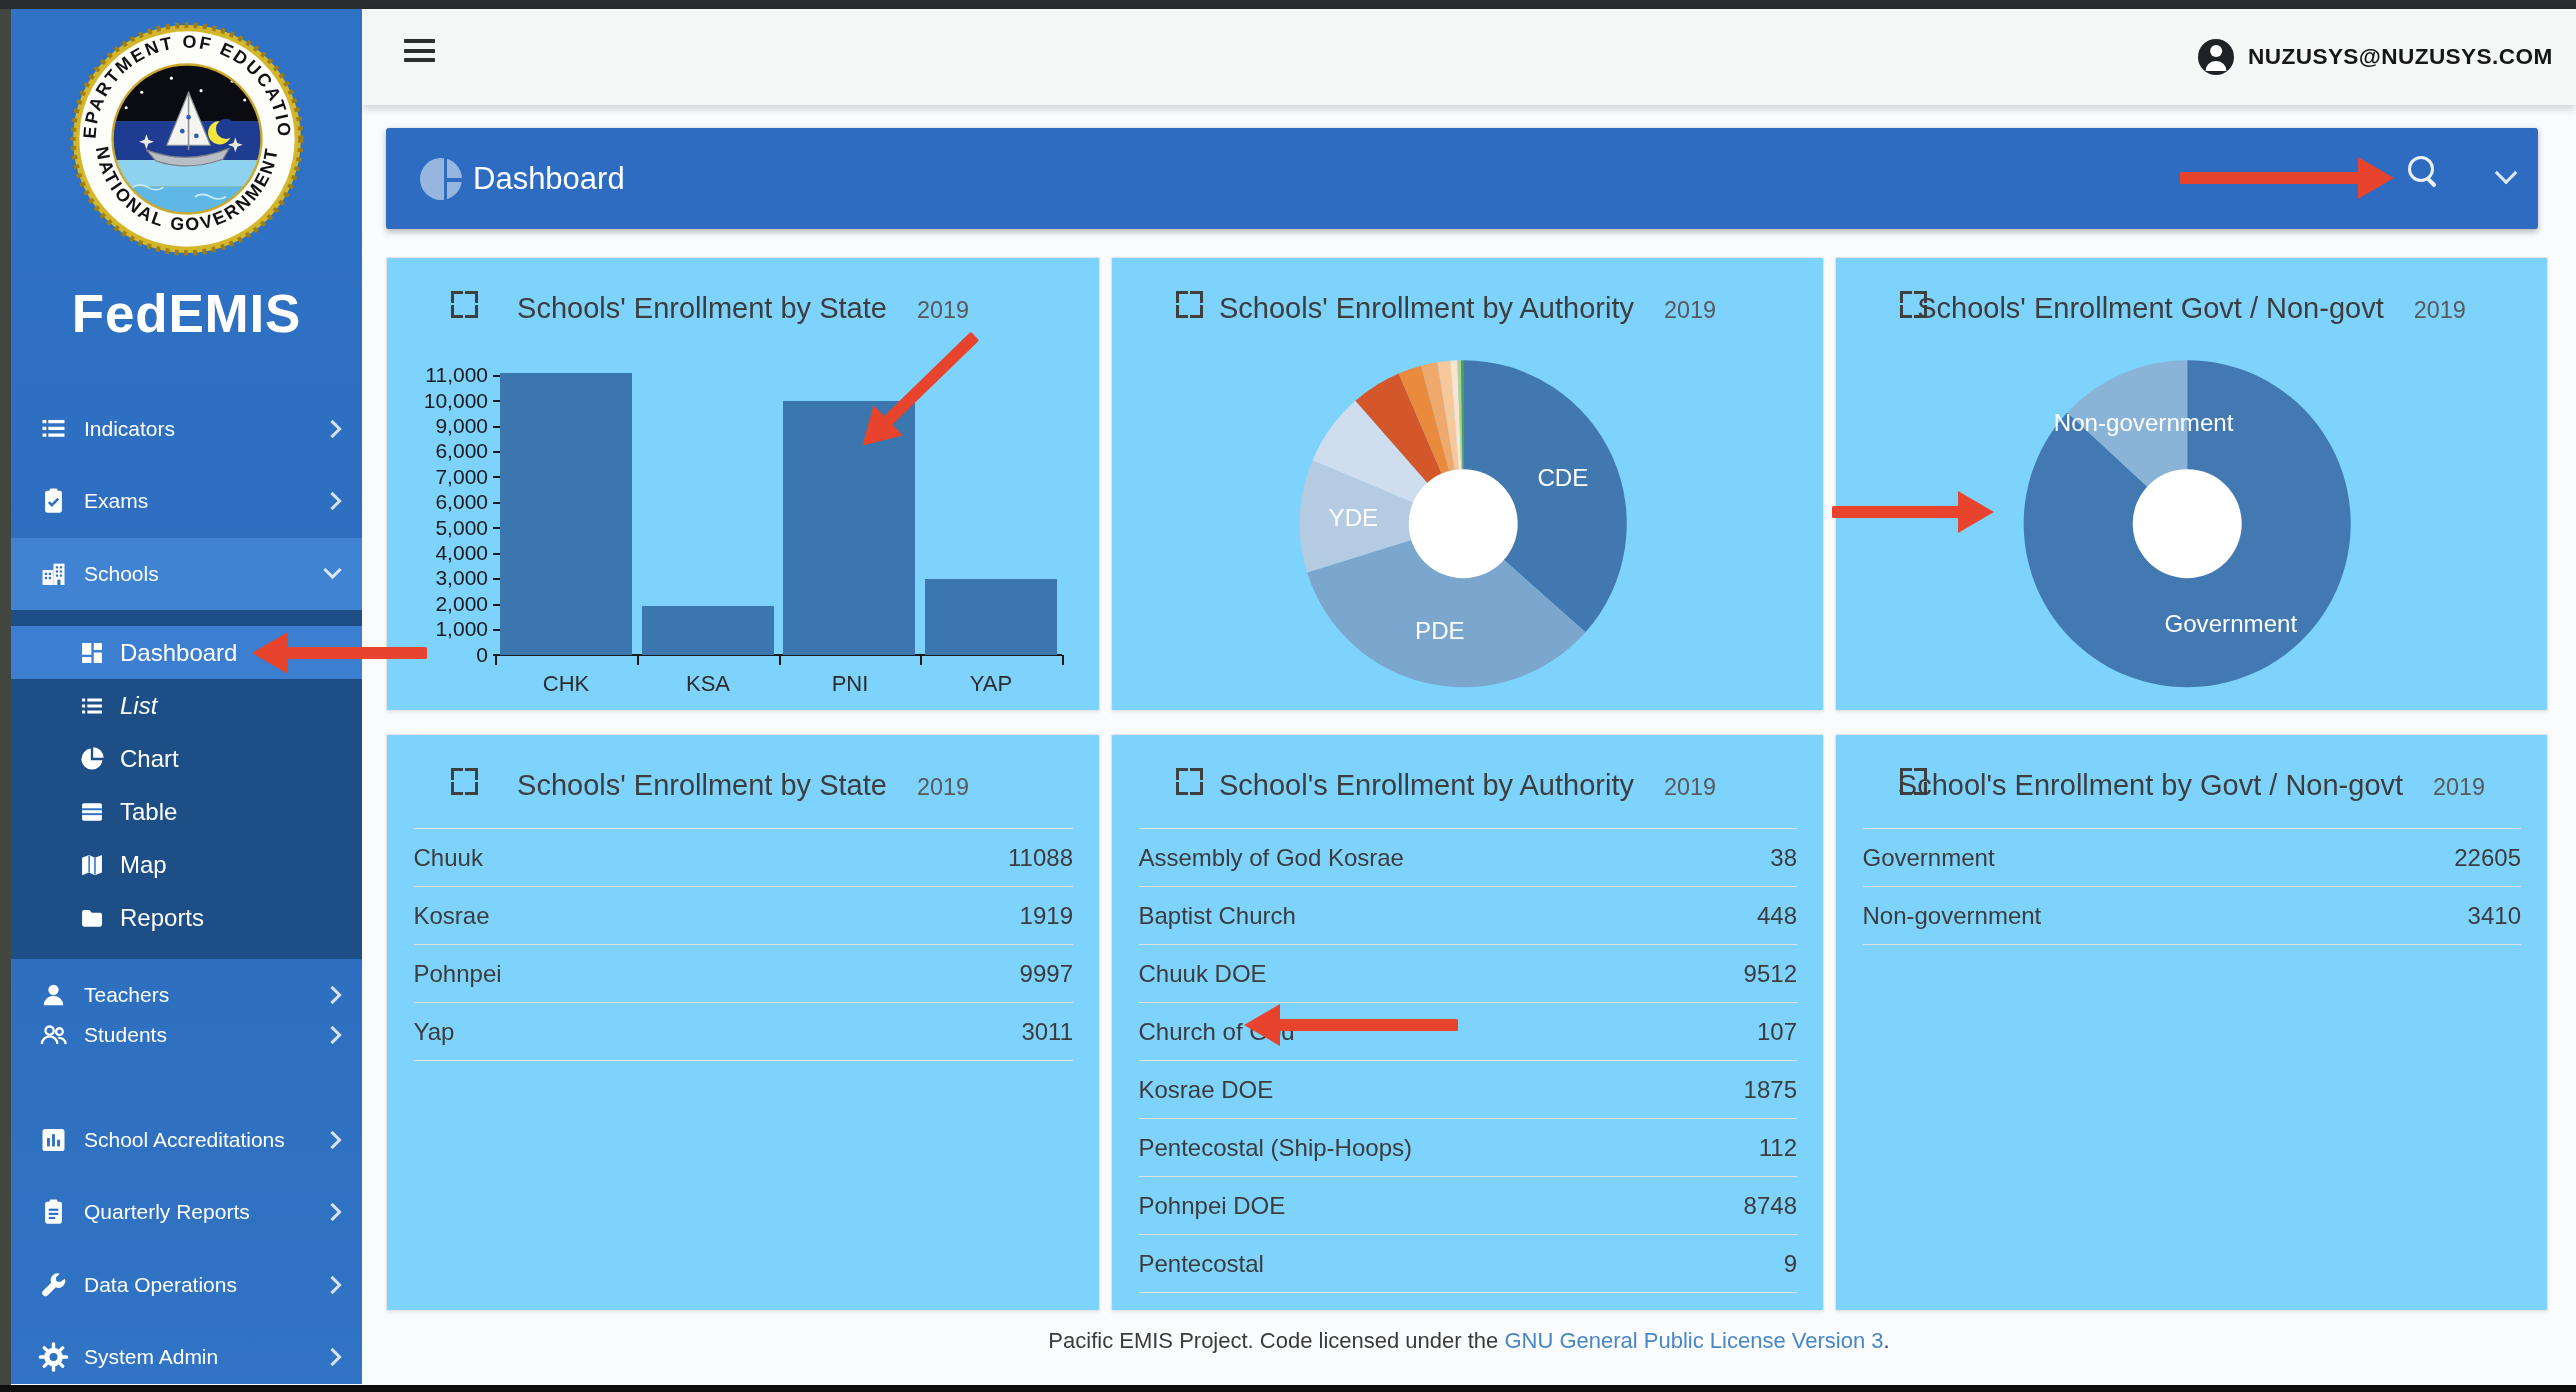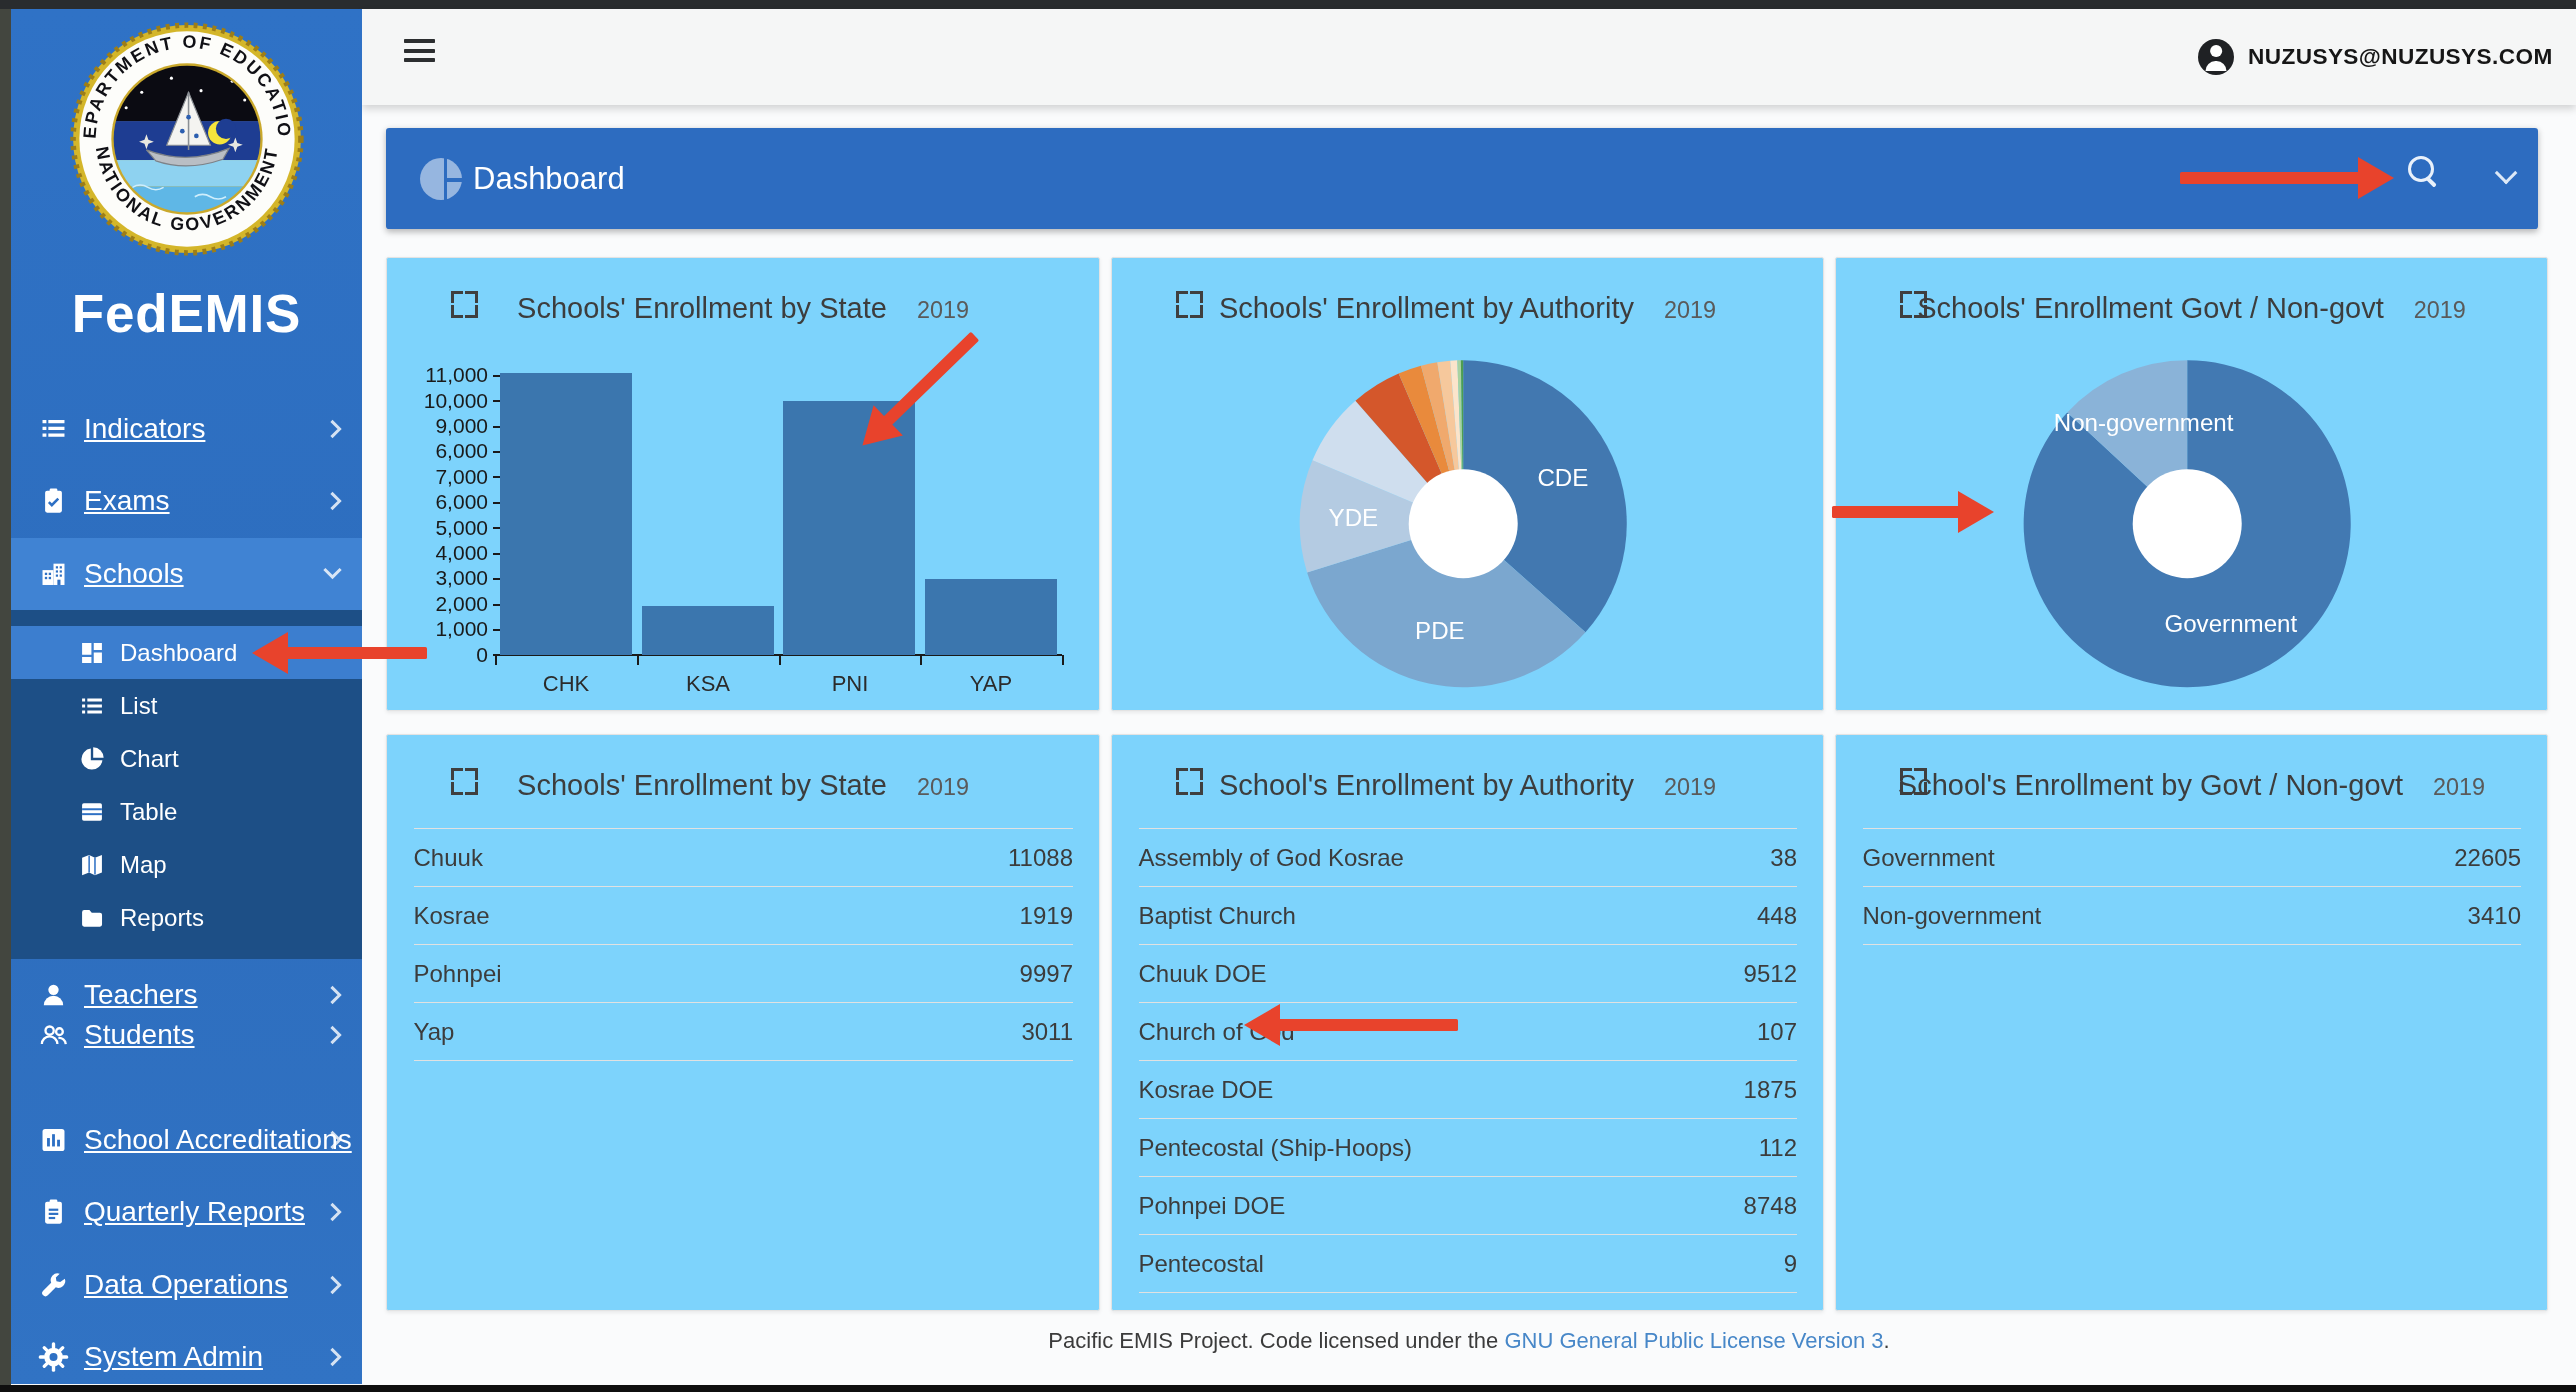--- a/index.html
+++ b/index.html
@@ -17,21 +17,21 @@
   .sidebar{position:absolute;left:11px;top:9.3px;width:351px;height:1375px;
     background:linear-gradient(180deg,#2f72c6 0%,#2d6dbd 55%,#3173c4 100%);z-index:5;}
   .seal{position:absolute;top:12.5px;left:50%;transform:translateX(-50%);}
   .brand{position:absolute;top:274px;left:0;width:100%;text-align:center;
     font-size:53px;font-weight:bold;color:#ffffff;letter-spacing:0.8px;}
   .side-item{position:absolute;left:0;right:0;height:72px;cursor:pointer;}
   .side-item.active{background:#4083d3;}
   .side-item .icon{position:absolute;left:26.5px;top:50%;transform:translateY(-50%);width:31px;height:31px;}
   .side-item .icon svg{width:31px;height:31px;display:block;}
   .side-item .lbl{position:absolute;left:73px;top:50%;transform:translateY(-50%);
-    font-size:28px;color:#ffffff;white-space:nowrap;text-decoration:underline;}
+    font-size:21px;color:#ffffff;white-space:nowrap;}
   .submenu{position:absolute;left:0;right:0;top:601px;height:349px;background:#1d4f86;}
   .sub-item{position:absolute;left:0;right:0;height:53px;cursor:pointer;}
   .sub-item.active{background:#3c7ecf;}
   .sub-item .icon{position:absolute;left:67px;top:50%;transform:translateY(-50%);width:28px;height:28px;}
   .sub-item .icon svg{width:28px;height:28px;display:block;}
   .sub-item .lbl{position:absolute;left:109px;top:50%;transform:translateY(-50%);
     font-size:24px;color:#ffffff;white-space:nowrap;}
   .chev-right{position:absolute;right:23.4px;top:50%;width:10px;height:10px;
     border-right:3.1px solid rgba(255,255,255,.8);border-bottom:3.1px solid rgba(255,255,255,.8);
     transform:translateY(-50%) rotate(-45deg);}
@@ -205,21 +205,21 @@
       </div>
       <div class="submenu"></div>
       <div class="sub-item active" style="top: 617px;">
         <span class="icon">
           <svg viewBox="0 0 24 24" fill="#fff">
             <path d="M3.5 3.5h8v10h-8zM13.5 3.5h7v6h-7zM13.5 11.5h7v9h-7zM3.5 15.5h8v5h-8z"></path>
           </svg>
         </span>
         <span class="lbl">Dashboard</span>
       </div>
-      <div class="sub-item" style="top: 670px;">
+      <div class="sub-item" style="top: 670px; font-style: italic;">
         <span class="icon">
           <svg viewBox="0 0 24 24" fill="#fff">
             <path d="M3.5 5.5h2.6v2.6H3.5zM8 5.5h12.5v2.6H8zM3.5 10.7h2.6v2.6H3.5zM8 10.7h12.5v2.6H8zM3.5 15.9h2.6v2.6H3.5zM8 15.9h12.5v2.6H8z"></path>
           </svg>
         </span>
         <span class="lbl">List</span>
       </div>
       <div class="sub-item" style="top: 723px;">
         <span class="icon">
           <svg viewBox="0 0 24 24" fill="#fff">

